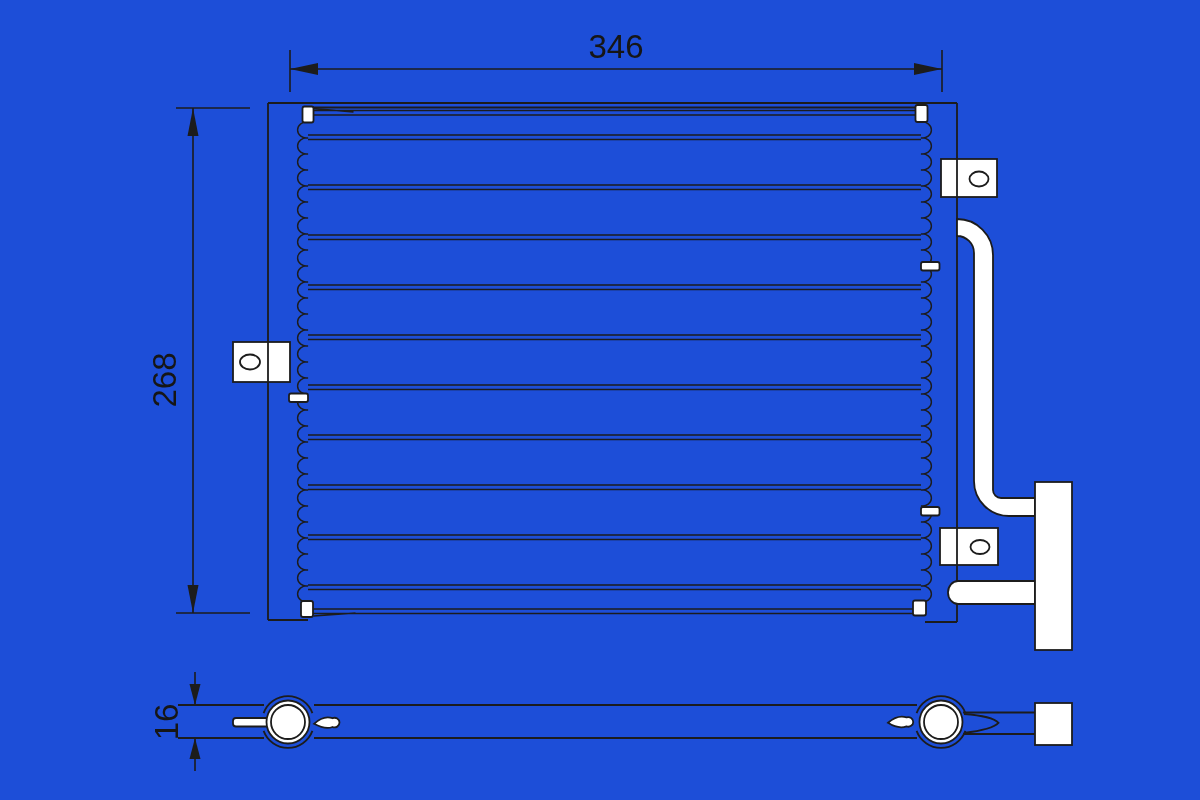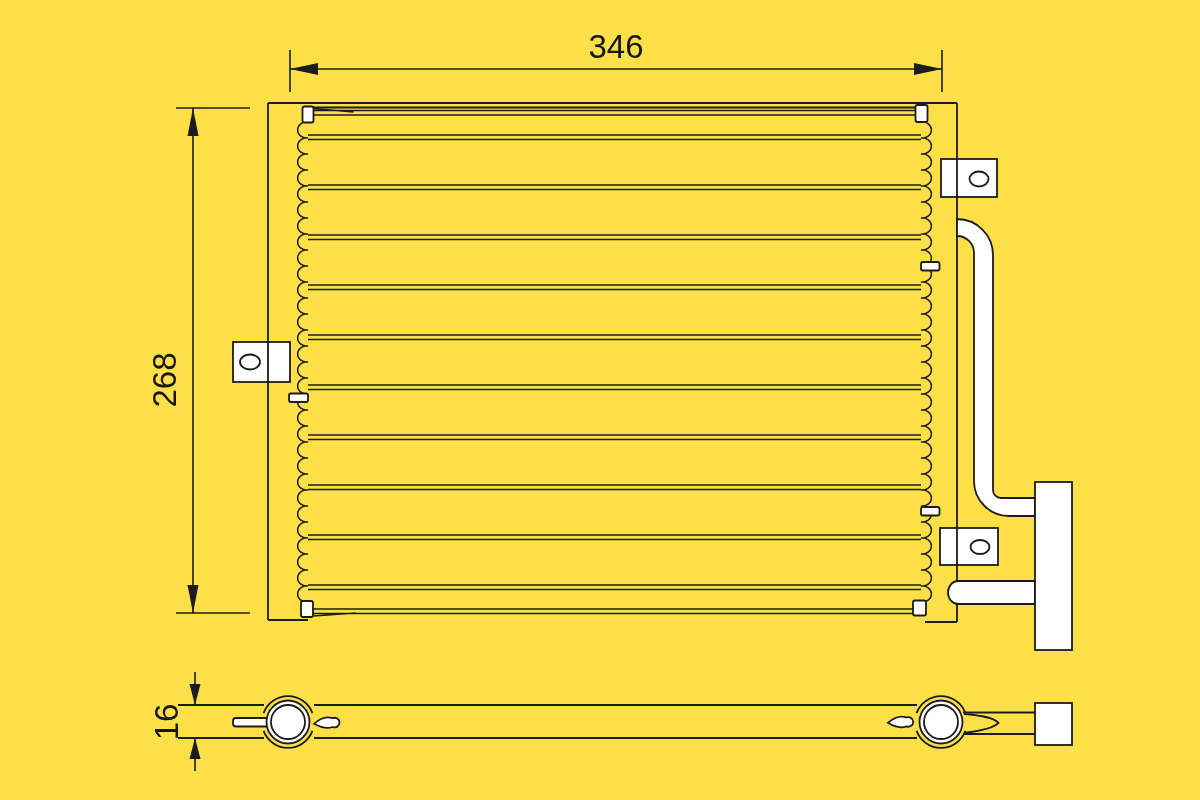--- a/index.html
+++ b/index.html
@@ -1,16 +1,16 @@
 <!DOCTYPE html>
 <html><head>
 <meta charset="utf-8">
 <style>
   html,body{margin:0;padding:0;background:#ffffff;}
-  .stage{width:1200px;height:800px;position:relative;background:#fde047;overflow:hidden;}
+  .stage{width:1200px;height:800px;position:relative;background:#1d4ed8;overflow:hidden;}
   svg{display:block;}
   text{font-family:"Liberation Sans","DejaVu Sans",sans-serif;fill:#161616;}
   .dim-text{font-size:33px;}
   .ln{stroke:#1c1c1c;stroke-width:1.8;fill:none;}
   .thin{stroke:#1c1c1c;stroke-width:1.4;fill:none;}
   .wfill{stroke:#1c1c1c;stroke-width:1.8;fill:#ffffff;}
   .dim{stroke:#1c1c1c;stroke-width:1.6;fill:none;}
   .arrow{fill:#1c1c1c;stroke:none;}
 </style>
 </head>

